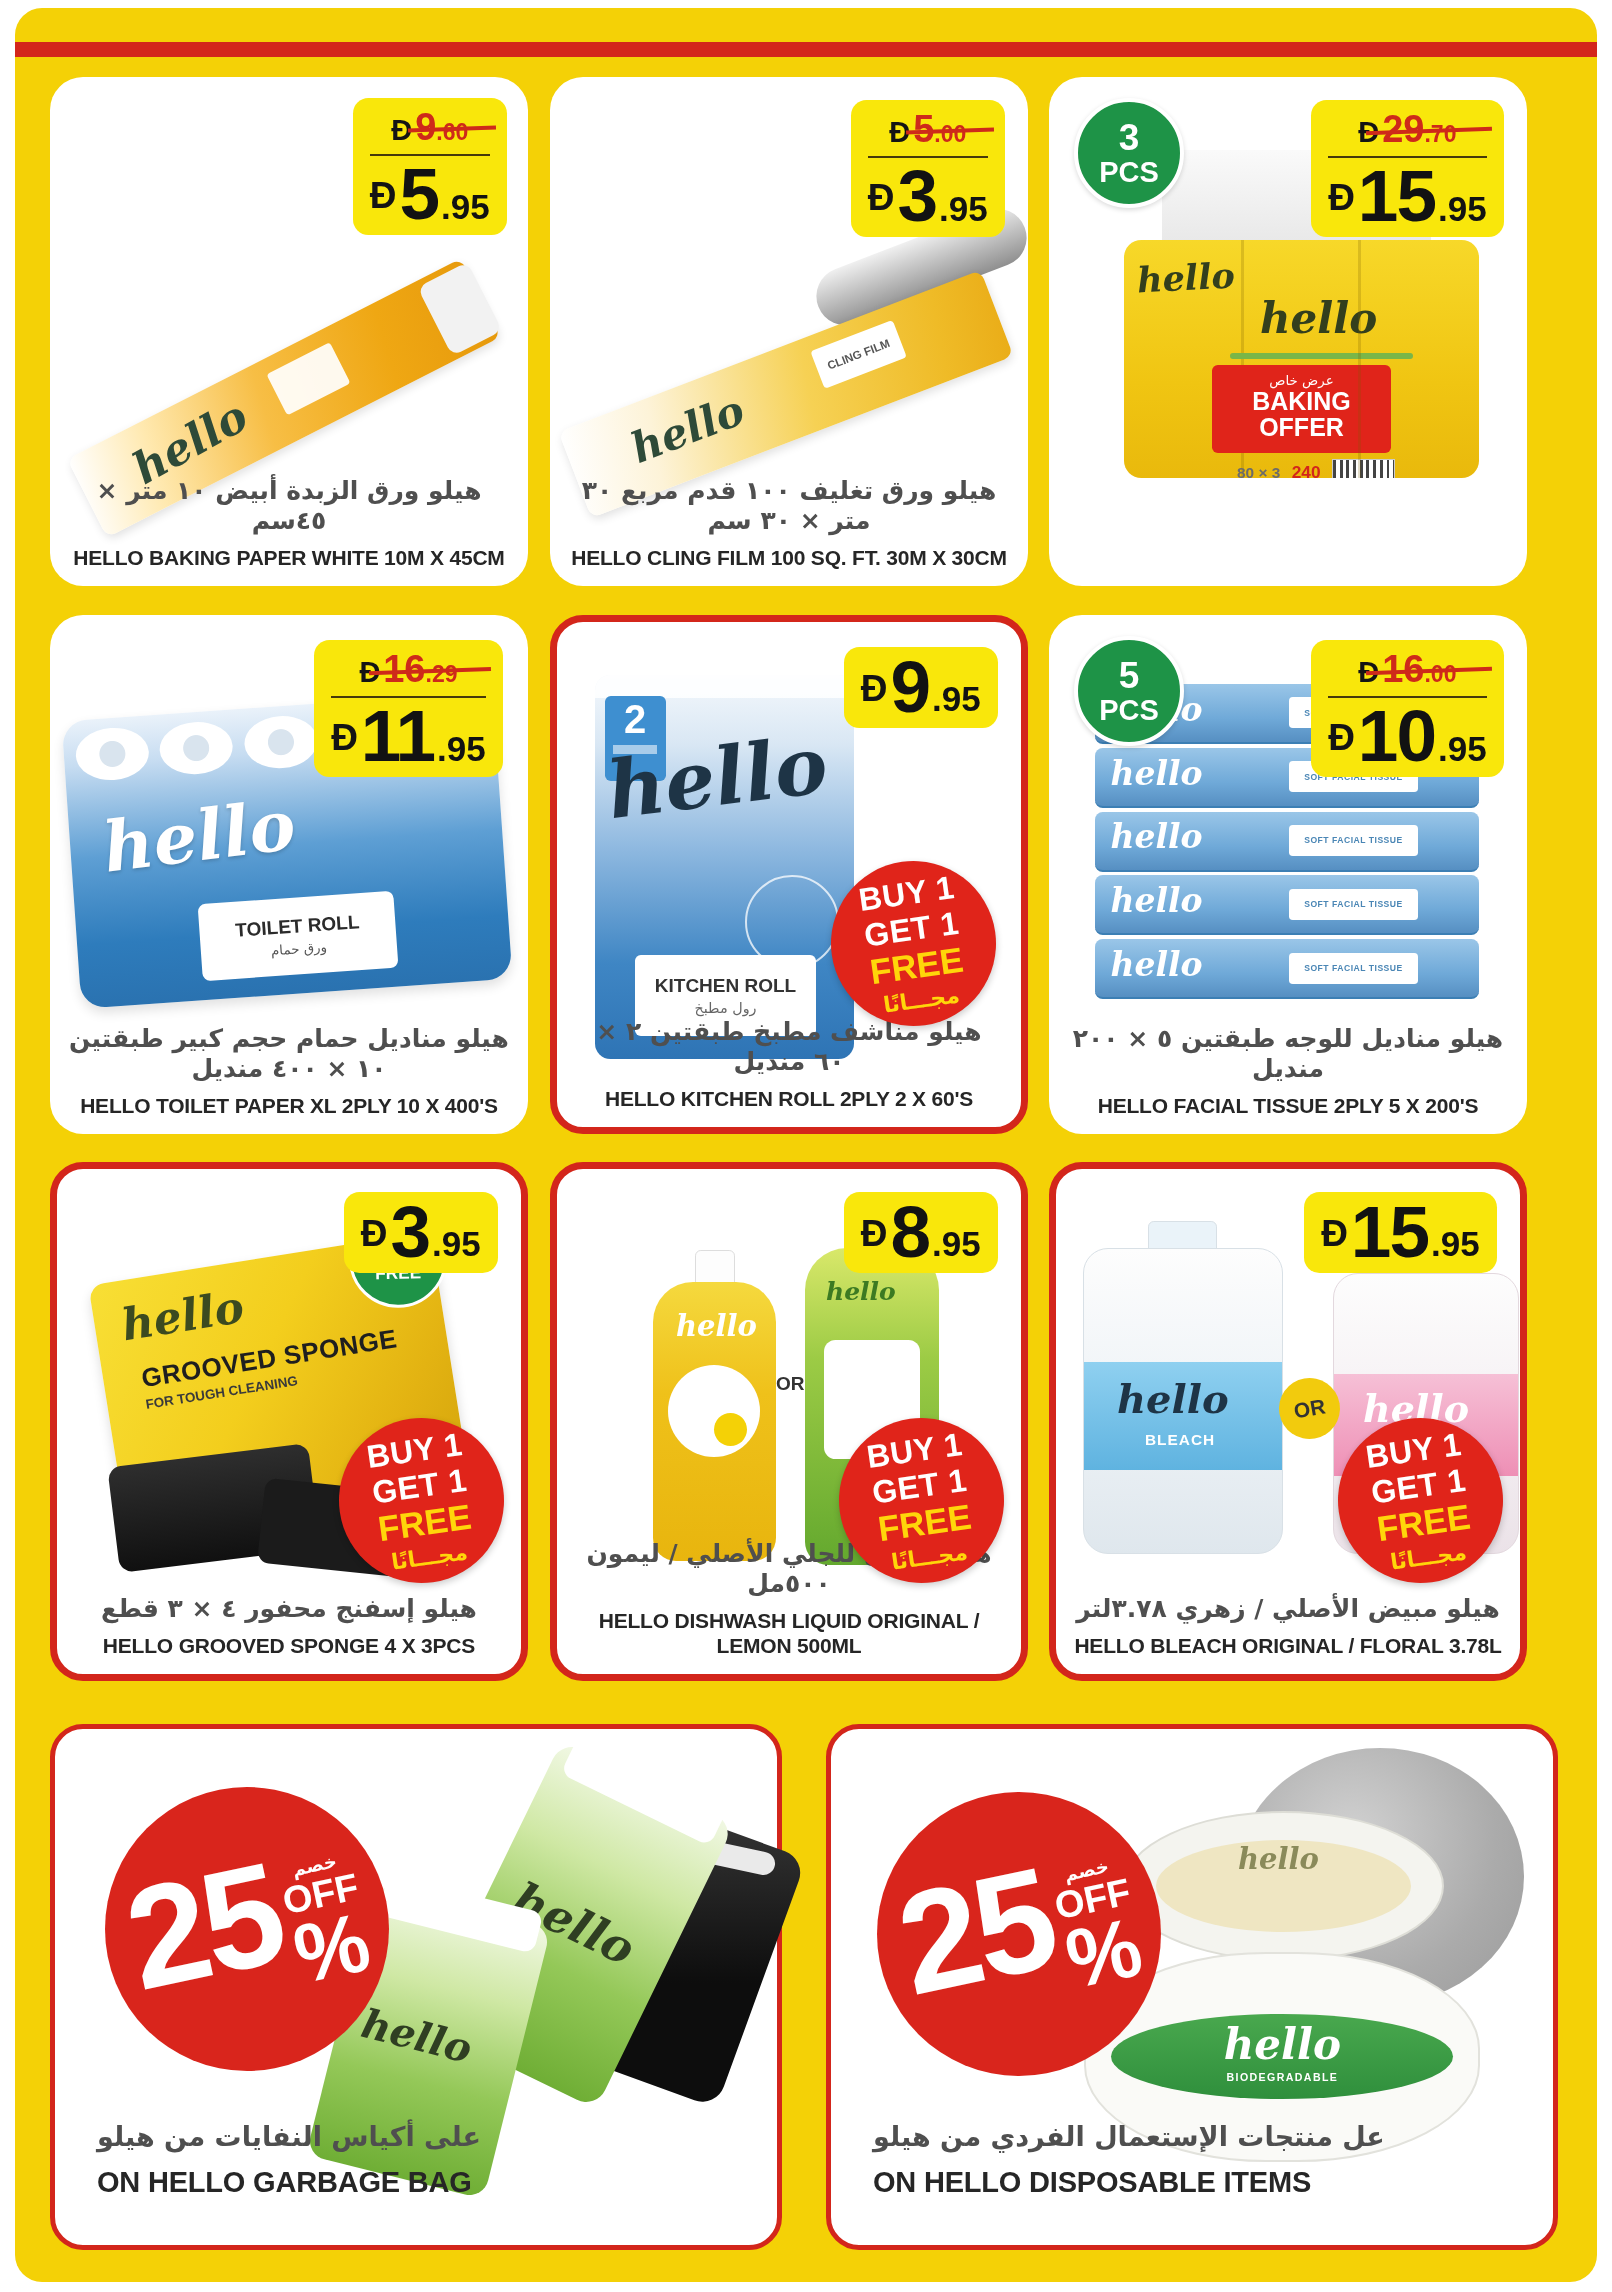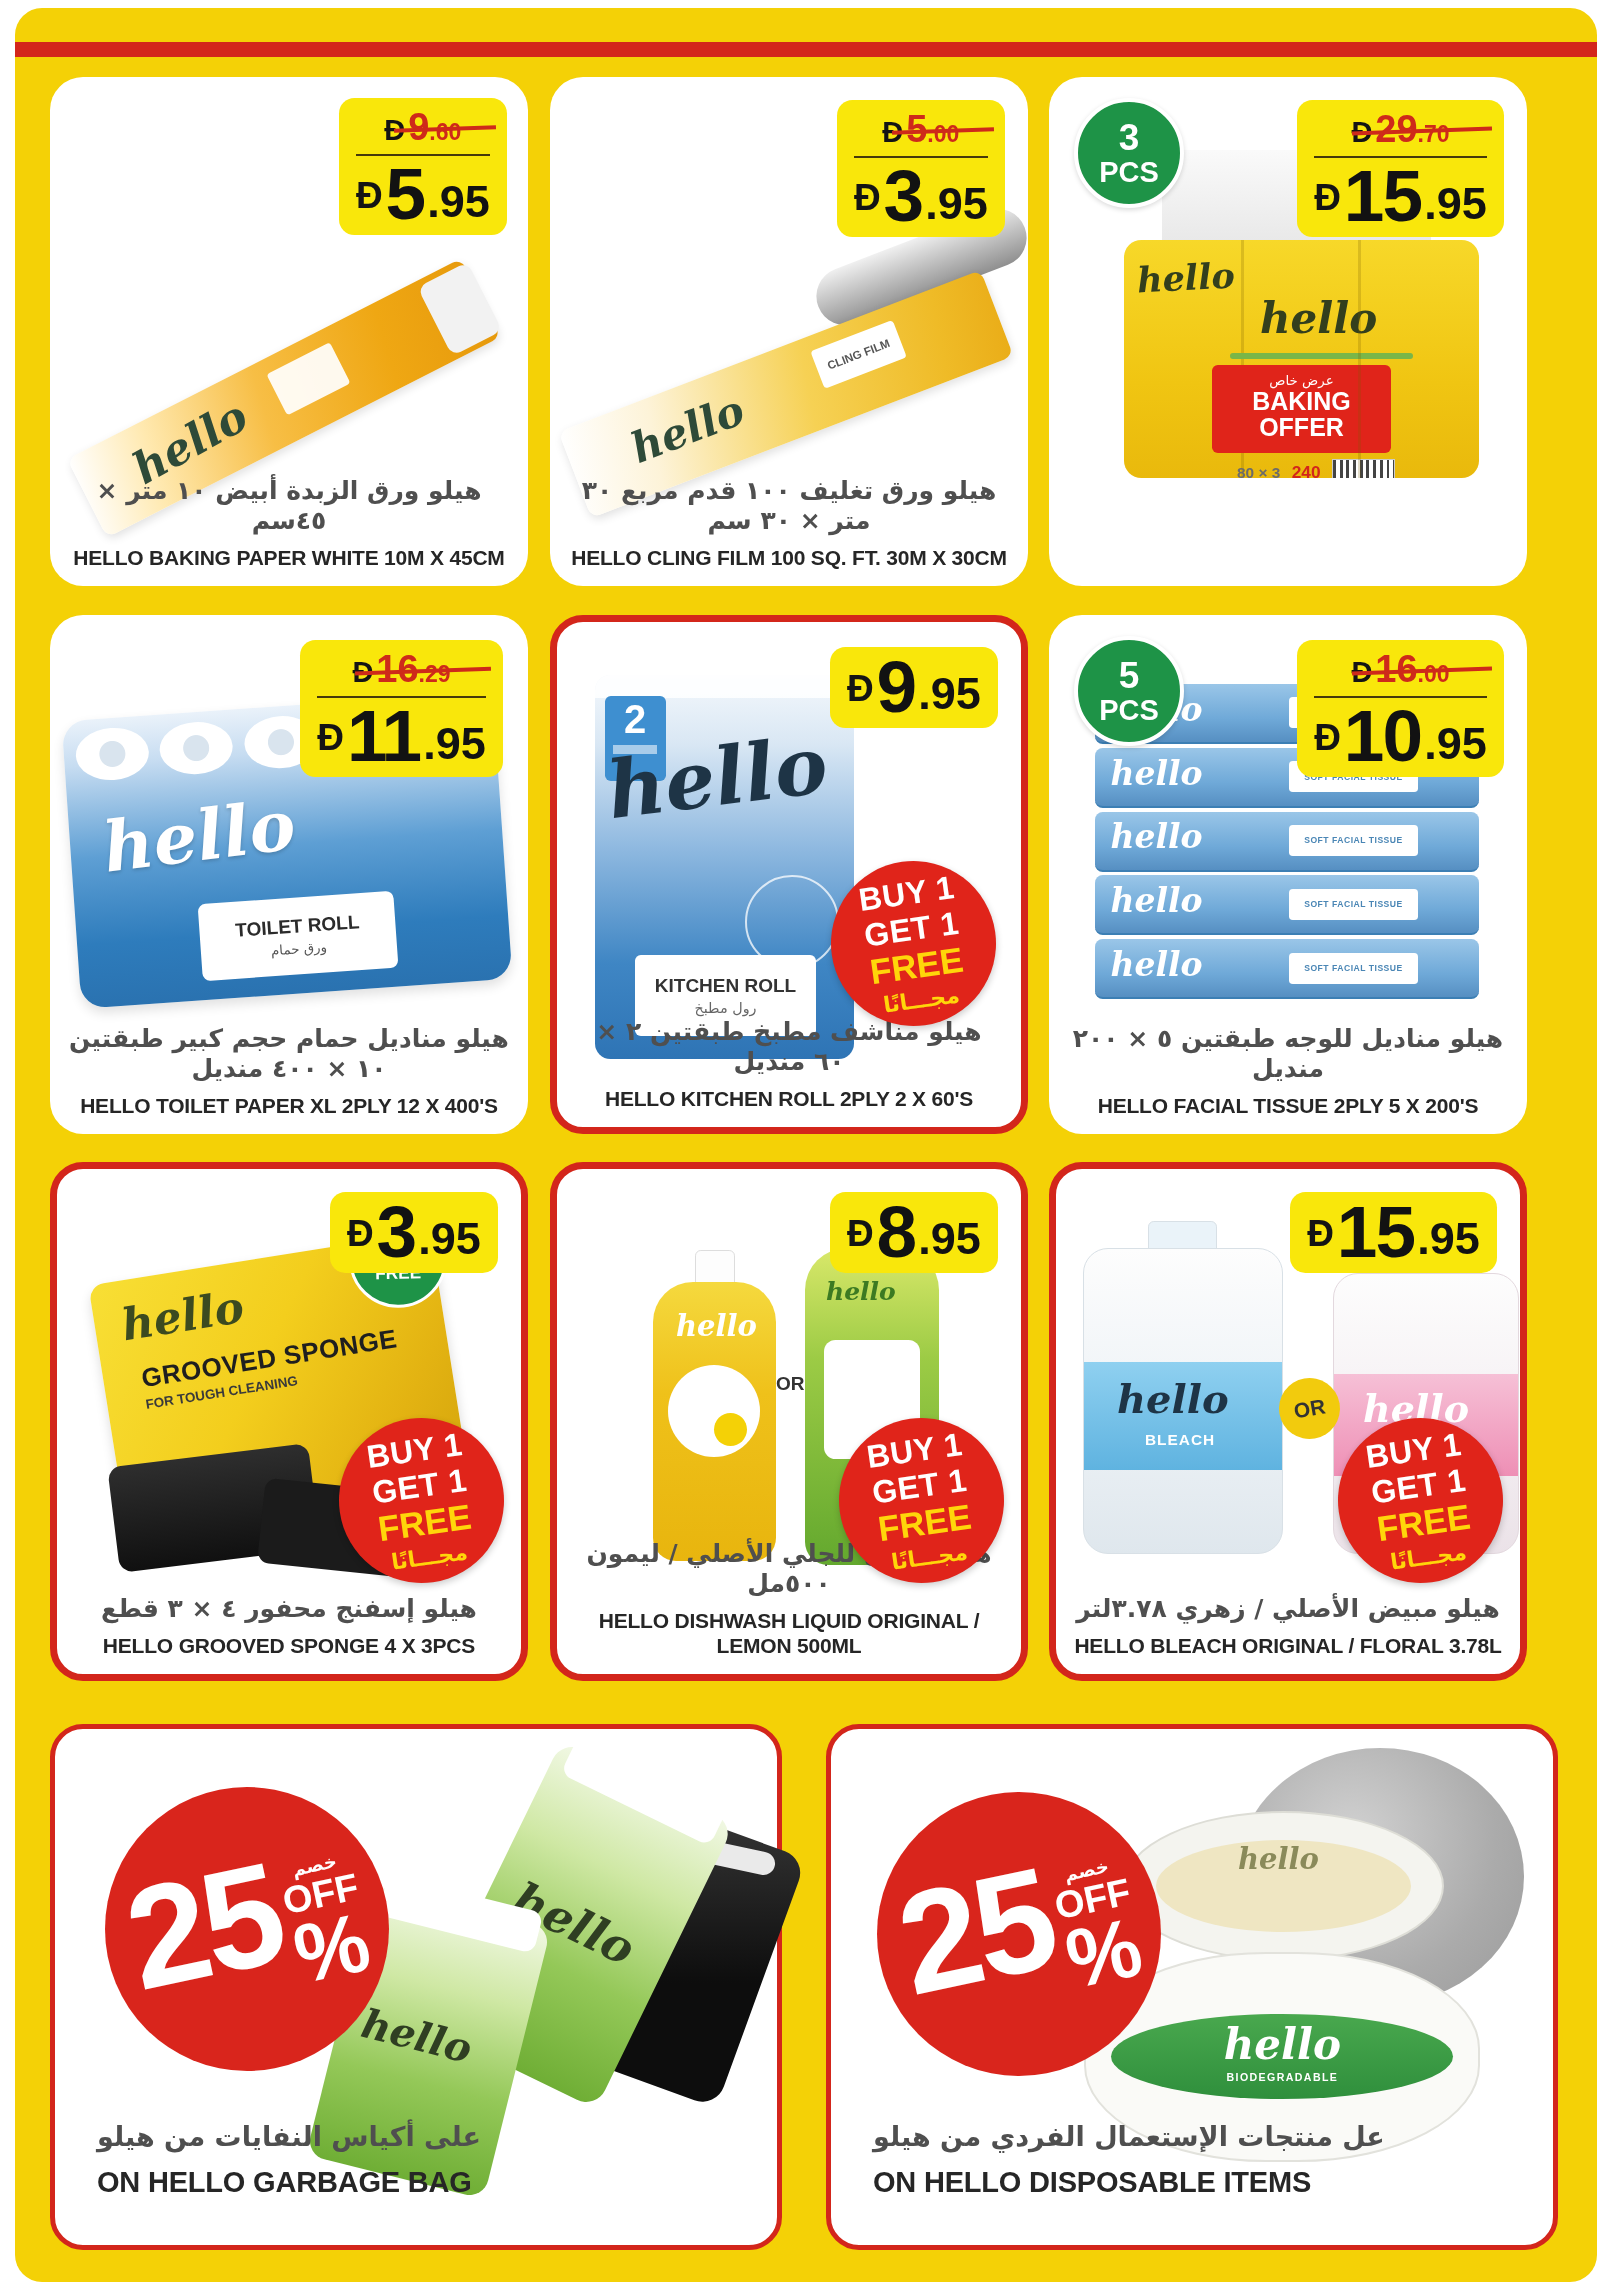--- a/index.html
+++ b/index.html
@@ -18,21 +18,21 @@
   
   .tag{position:absolute;z-index:8;background:#F9E70B;border-radius:15.4px;padding:9.6px 17.3px 11.5px;text-align:center;}
   .tag .old{display:flex;justify-content:center;align-items:baseline;position:relative;padding:0 7.7px 7.7px;border-bottom:2.9px solid #46390a;}
   .tag .old .cur{font-size:29px;font-weight:800;color:#141414;}
   .tag .old .oint{font-size:38px;font-weight:800;color:#CE2A1A;margin-left:2.9px;line-height:1;}
   .tag .old .odec{font-size:23px;font-weight:800;color:#CE2A1A;}
   .tag .old::after{content:"";position:absolute;left:38px;right:-5.8px;top:42%;height:3.8px;background:#CE2A1A;transform:rotate(-2deg);}
   .tag .new{display:flex;justify-content:center;align-items:flex-end;gap:2.9px;margin-top:7.7px;}
   .tag .new .cur{font-size:37px;font-weight:800;color:#141414;line-height:1;margin-bottom:9.6px;}
   .tag .new .nint{font-size:73px;font-weight:800;color:#121212;line-height:0.82;letter-spacing:-1.9px;}
-  .tag .new .ndec{font-size:45px;font-weight:800;color:#121212;line-height:1;}
+  .tag .new .ndec{font-size:35px;font-weight:800;color:#121212;line-height:1;}
   .tag.solo .new{margin-top:0;}
 
   
   .pcs{position:absolute;z-index:9;top:21px;left:25px;width:102px;height:102px;border-radius:50%;
     background:#1E9347;border:4.8px solid #fff;color:#fff;display:flex;flex-direction:column;
     align-items:center;justify-content:center;line-height:1;font-weight:800;box-shadow:0 1.9px 5.8px rgba(0,0,0,.15);}
   .pcs .n{font-size:37px;} .pcs .l{font-size:29px;margin-top:2.9px;text-align:right;}
 
   .bogo{position:absolute;z-index:9;width:165px;height:165px;border-radius:50%;background:#E0241A;
     display:flex;flex-direction:column;align-items:center;justify-content:center;transform:rotate(-8deg);
@@ -311,21 +311,21 @@
         <span class="tp-roll"></span>
     </div>
     <span class="script tp-hello">hello</span>
     <div class="tp-lab">
       <span class="t">TOILET ROLL</span>
       <span class="a">ورق حمام</span>
     </div>
   </div>
   <div class="names">
     <div class="ar">هيلو مناديل حمام حجم كبير طبقتين ١٠ × ٤٠٠ منديل</div>
-    <div class="en">HELLO TOILET PAPER XL 2PLY 12 X 400'S</div>
+    <div class="en">HELLO TOILET PAPER XL 2PLY 10 X 400'S</div>
   </div>
 </div>
 
 <div class="card rb" style="left:550px;top:615px;width:478px;height:519px;box-sizing:border-box;">
   <div class="tag solo" style="top:25px;right:23px;">
     <div class="new">
       <span class="cur">Ð</span>
       <span class="nint">9</span>
       <span class="ndec">.95</span>
     </div>

